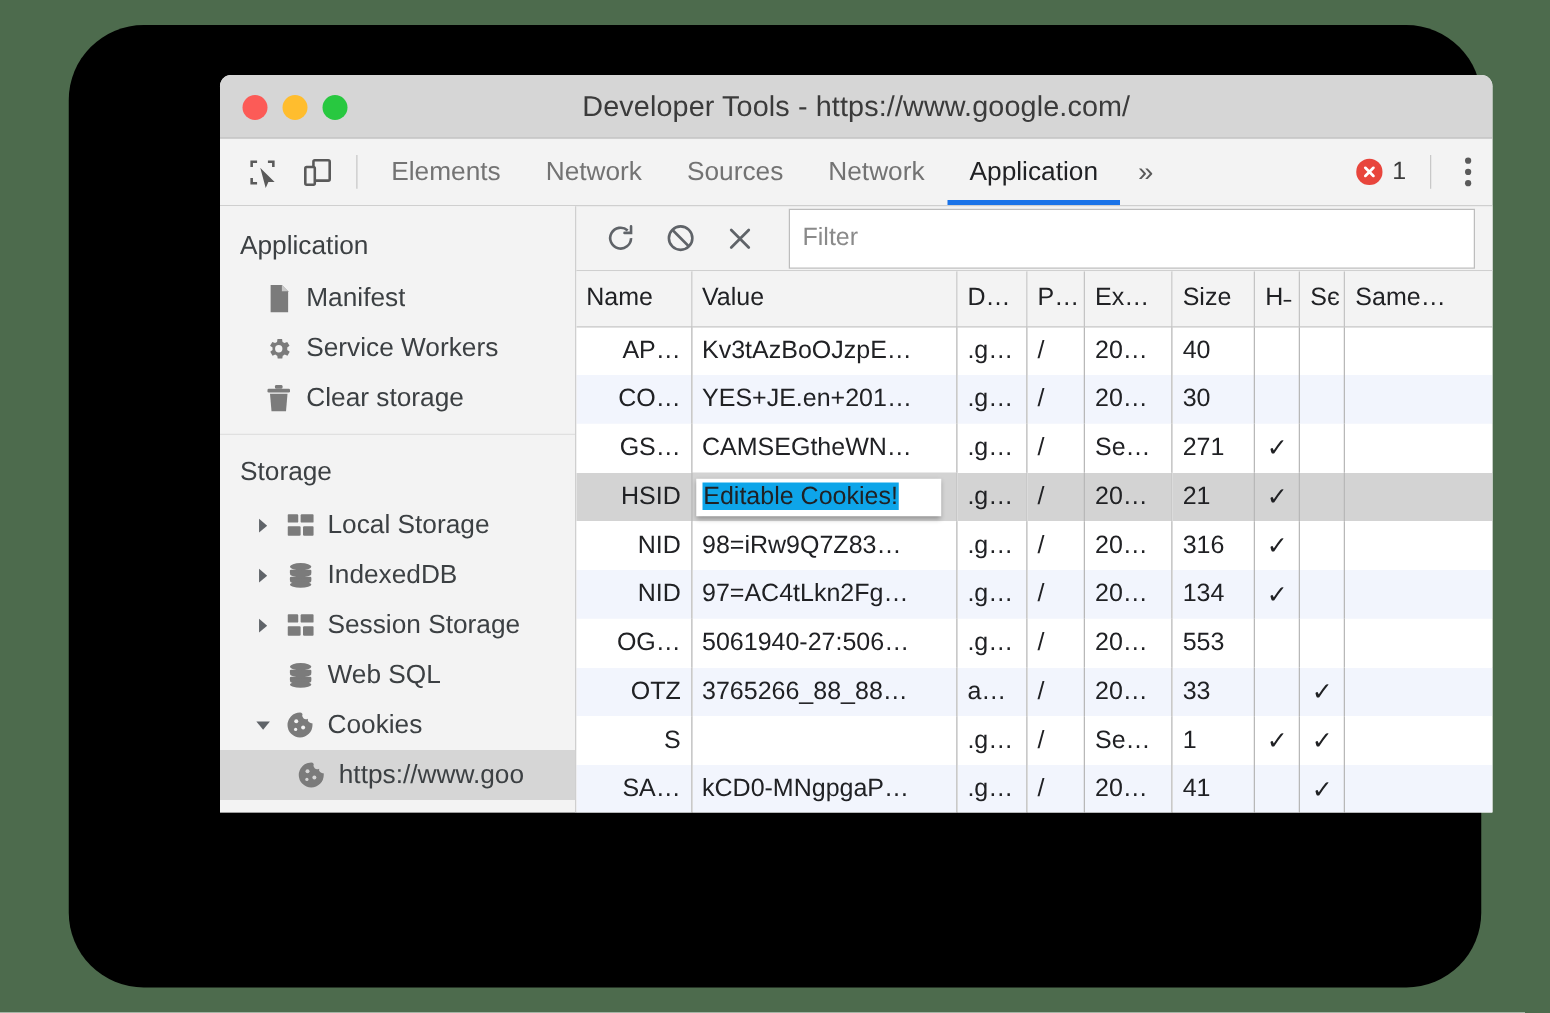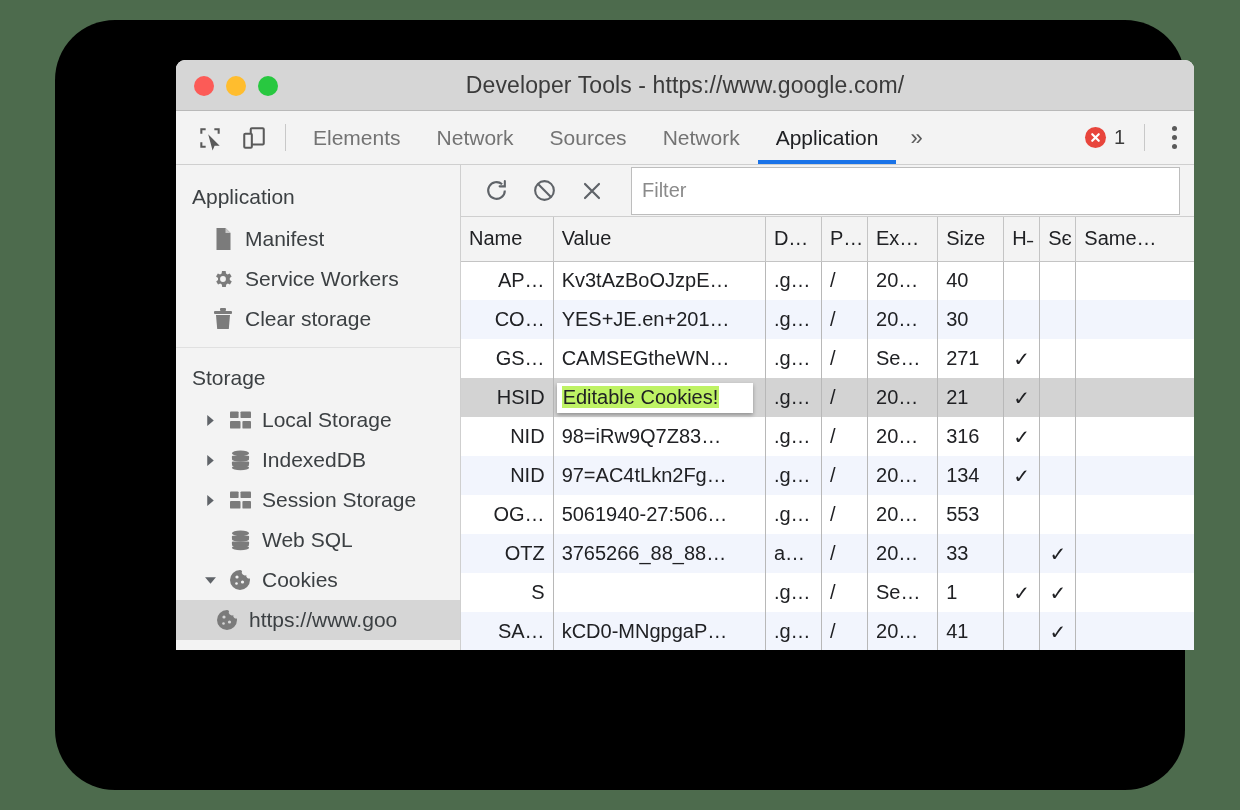--- a/index.html
+++ b/index.html
@@ -235,21 +235,21 @@
 
   .edit-box {
     display: inline-block;
     background: #ffffff;
     box-shadow: 0 2px 4px rgba(0,0,0,.32);
     padding: 3px 5px 4px;
     margin-left: -5px;
     min-width: 196px;
   }
   .edit-sel {
-    background: #bef264;
+    background: #0ea5e9;
     color: #202124;
     padding: 0 1px;
   }
   .check { font-size: 20px; color: #202124; }
 
   .th-name  { width: 92px; }
   .th-value { width: 212px; }
   .th-dom   { width: 56px; }
   .th-path  { width: 46px; }
   .th-exp   { width: 70px; }
@@ -452,21 +452,21 @@
           <svg width="22" height="22" viewBox="0 0 22 22" fill="currentColor">
             <path d="M11 1a10 10 0 1010 10c0-.5 0-1-.1-1.5a3 3 0 01-3.6-3.6A3 3 0 0113 2.1C12.4 1.4 11.7 1 11 1z"></path>
             <circle cx="8" cy="8" r="1.6" fill="#f3f3f3"></circle>
             <circle cx="13.5" cy="13" r="1.6" fill="#f3f3f3"></circle>
             <circle cx="7.5" cy="14.5" r="1.3" fill="#f3f3f3"></circle>
           </svg>
         </span>
         <span class="side-label">Cookies</span>
       </div>
 
-      <div class="side-item selected" style="padding-left:40px">
+      <div class="side-item selected" style="padding-left:62px">
         <span class="side-icon">
           <svg width="22" height="22" viewBox="0 0 22 22" fill="currentColor">
             <path d="M11 1a10 10 0 1010 10c0-.5 0-1-.1-1.5a3 3 0 01-3.6-3.6A3 3 0 0113 2.1C12.4 1.4 11.7 1 11 1z"></path>
             <circle cx="8" cy="8" r="1.6" fill="#d6d6d6"></circle>
             <circle cx="13.5" cy="13" r="1.6" fill="#d6d6d6"></circle>
             <circle cx="7.5" cy="14.5" r="1.3" fill="#d6d6d6"></circle>
           </svg>
         </span>
         <span class="side-label">https://www.goo</span>
       </div>

